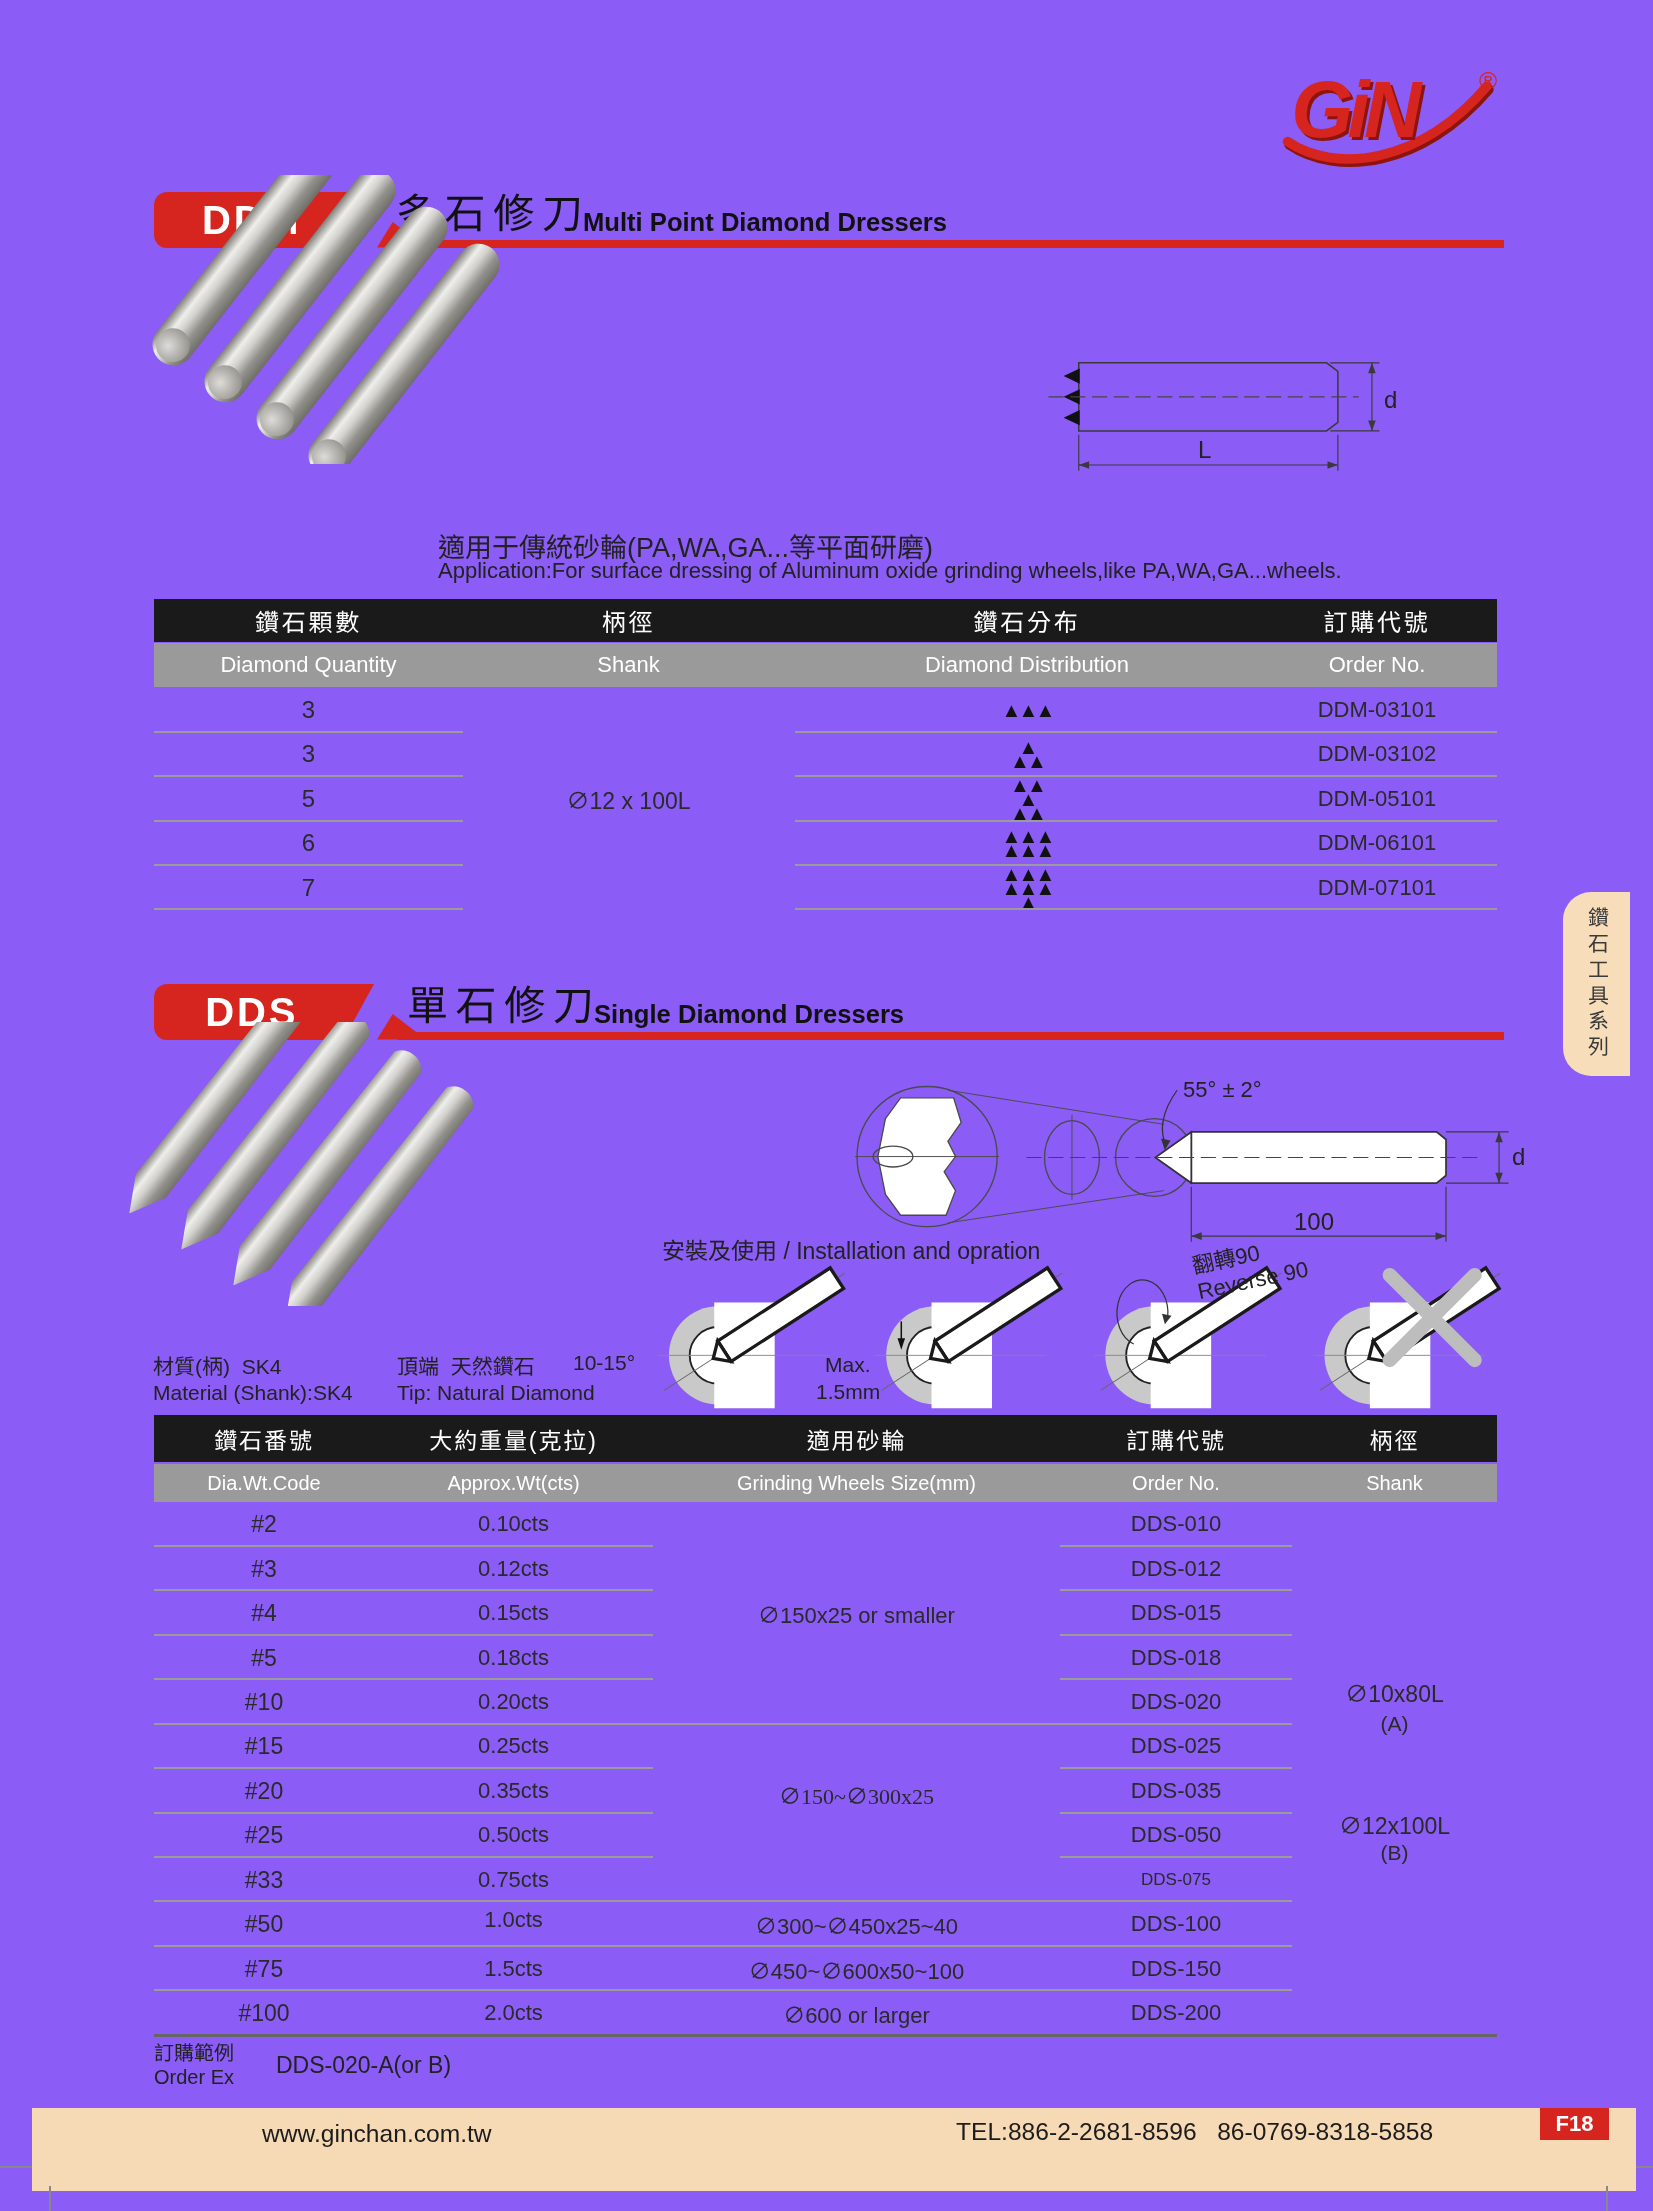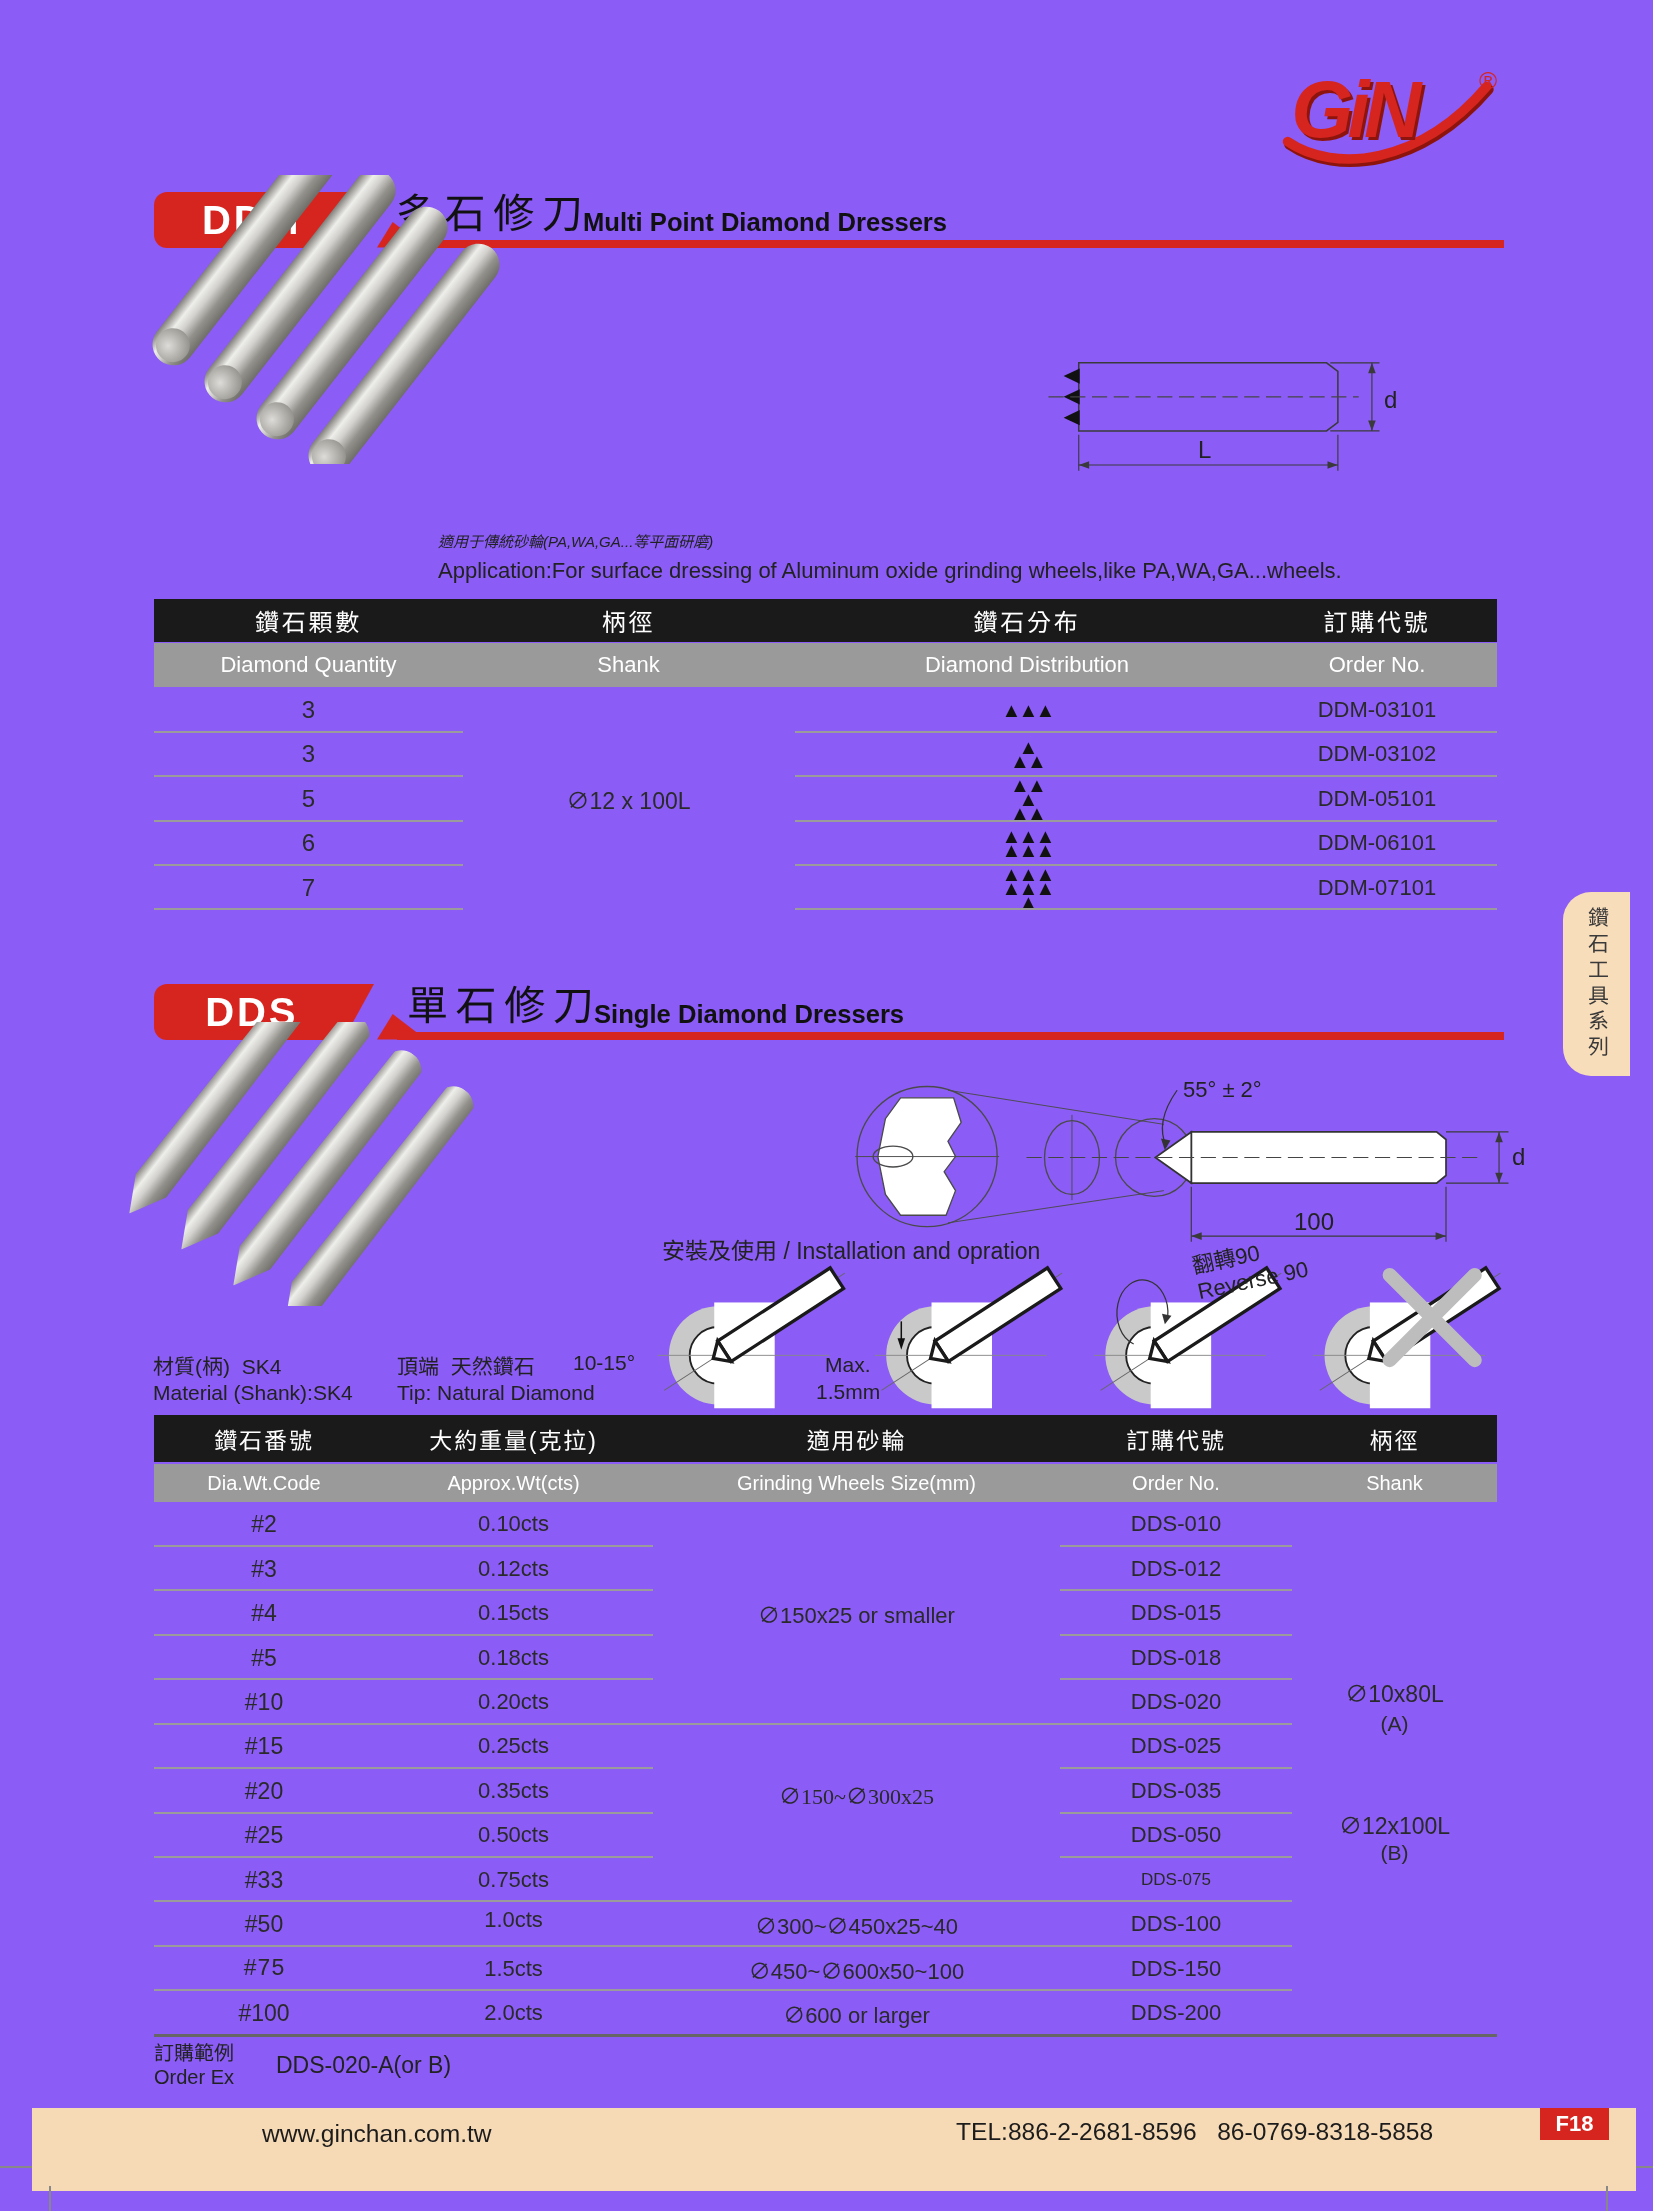--- a/index.html
+++ b/index.html
@@ -90,21 +90,21 @@
         <polygon points="1446,394 1454,394 1450,383"></polygon>
         <polygon points="1446,444 1454,444 1450,455"></polygon>
         <polygon points="1140,491 1151,487 1151,495"></polygon>
         <polygon points="1414,491 1403,487 1403,495"></polygon>
       </g>
     </svg>
     <div class="lbl" style="left:362px;top:45px;font-size:24px;">d</div>
     <div class="lbl" style="left:176px;top:95px;font-size:24px;">L</div>
   </div>
 
-  <div class="lbl" style="left:438px;top:533px;font-size:15px;font-style:italic;">適用于傳統砂輪(PA,WA,GA...等平面研磨)</div>
+  <div class="lbl" style="left:438px;top:533px;font-size:27px;">適用于傳統砂輪(PA,WA,GA...等平面研磨)</div>
   <div class="lbl" style="left:438px;top:558px;font-size:22px;">Application:For surface dressing of Aluminum oxide grinding wheels,like PA,WA,GA...wheels.</div>
 
   <div class="abs" style="left:154px;top:599px;width:1343px;height:314px;">
     <div class="abs" style="left:0;top:0;width:1343px;height:43px;background:#1a1a1a;"></div>
     <div class="c w" style="left:0;top:0;width:309px;height:43px;font-size:24px;letter-spacing:2.8px;">鑽石顆數</div>
     <div class="c w" style="left:309px;top:0;width:331px;height:43px;font-size:24px;letter-spacing:2.8px;">柄徑</div>
     <div class="c w" style="left:641px;top:0;width:464px;height:43px;font-size:24px;letter-spacing:2.8px;">鑽石分布</div>
     <div class="c w" style="left:1104px;top:0;width:238px;height:43px;font-size:24px;letter-spacing:2.8px;">訂購代號</div>
 
     <div class="abs" style="left:0;top:44px;width:1343px;height:44px;background:#9a9a9a;"></div>
@@ -377,21 +377,21 @@
     <div class="sep" style="left:499px;top:485px;width:407px;"></div>
     <div class="sep" style="left:906px;top:485px;width:232px;"></div>
 
     <div class="c" style="left:0;top:487px;width:220px;height:44px;font-size:23px;">#50</div>
     <div class="c" style="left:220px;top:487px;width:279px;height:36px;font-size:22px;">1.0cts</div>
     <div class="c" style="left:906px;top:487px;width:232px;height:44px;font-size:22px;">DDS-100</div>
     <div class="sep" style="left:0;top:530px;width:499px;"></div>
     <div class="sep" style="left:499px;top:530px;width:407px;"></div>
     <div class="sep" style="left:906px;top:530px;width:232px;"></div>
 
-    <div class="c" style="left:0;top:532px;width:220px;height:44px;font-size:23px;font-family:Liberation Mono, monospace;">#75</div>
+    <div class="c" style="left:0;top:532px;width:220px;height:44px;font-size:23px;">#75</div>
     <div class="c" style="left:220px;top:532px;width:279px;height:44px;font-size:22px;">1.5cts</div>
     <div class="c" style="left:906px;top:532px;width:232px;height:44px;font-size:22px;">DDS-150</div>
     <div class="sep" style="left:0;top:574px;width:499px;"></div>
     <div class="sep" style="left:499px;top:574px;width:407px;"></div>
     <div class="sep" style="left:906px;top:574px;width:232px;"></div>
 
     <div class="c" style="left:0;top:576px;width:220px;height:44px;font-size:23px;">#100</div>
     <div class="c" style="left:220px;top:576px;width:279px;height:44px;font-size:22px;">2.0cts</div>
     <div class="c" style="left:906px;top:576px;width:232px;height:44px;font-size:22px;">DDS-200</div>
 

